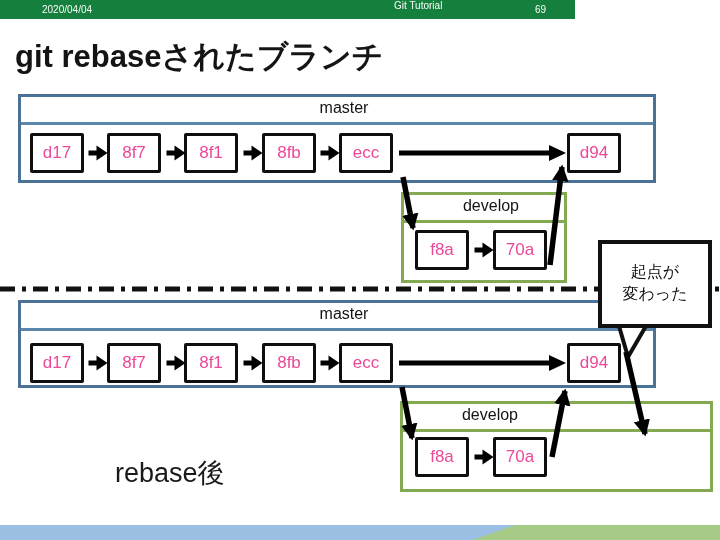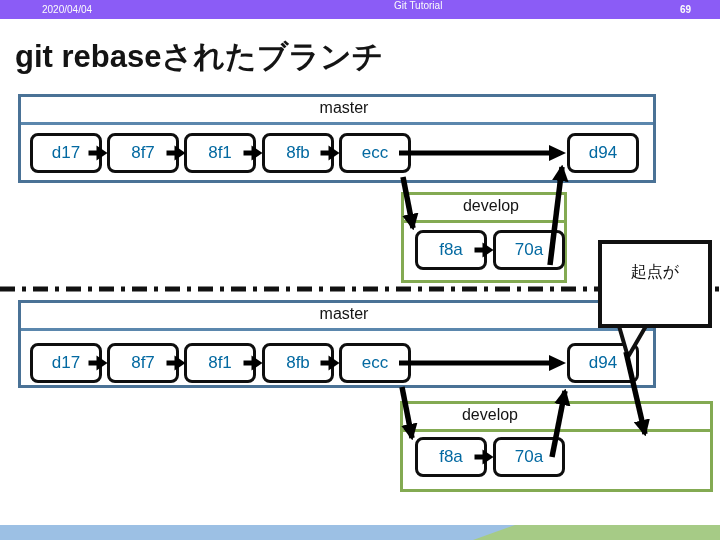--- a/index.html
+++ b/index.html
@@ -1,41 +1,41 @@
 <!DOCTYPE html>
 <html><head>
 <meta charset="utf-8">
 <style>
   html,body{margin:0;padding:0;background:#fff;}
   .slide{position:relative;width:720px;height:540px;background:#ffffff;overflow:hidden;
          font-family:"Liberation Sans","DejaVu Sans",sans-serif;}
 
   
-  .hdr{position:absolute;left:0;top:0;width:720px;height:19px;background:#8b5cf6;
+  .hdr{position:absolute;left:0;top:0;width:575px;height:19px;background:#15803d;
        color:#fbfbfb;font-size:10px;z-index:1;}
   .hdr-date{position:absolute;left:42px;top:4px;}
   .hdr-center{position:absolute;left:394px;top:0;}
-  .hdr-page{position:absolute;right:29px;top:4px;font-weight:700;}
+  .hdr-page{position:absolute;right:29px;top:4px;font-weight:400;}
 
   .title{position:absolute;left:15px;top:36px;margin:0;font-size:31px;font-weight:700;
          color:#141414;z-index:2;white-space:nowrap;}
 
   
   .container{position:absolute;box-sizing:border-box;z-index:2;background:transparent;}
   .master{border:3px solid #4a7296;}
   .develop{border:3px solid #83aa52;}
   .branch-label{position:absolute;text-align:center;font-size:16px;color:#141414;z-index:2;padding-left:7px;}
   .divider{position:absolute;height:0;border-top:3px solid #5b87ad;z-index:2;}
   .divider.green{border-top-color:#83aa52;}
 
   
-  .commit{position:absolute;width:72px;height:40px;box-sizing:border-box;
-          border:3.5px solid #0e0e0e;border-radius:8px;background:#fff;
+  .commit{position:absolute;width:54px;height:40px;box-sizing:border-box;
+          border:3.5px solid #0e0e0e;border-radius:2px;background:#fff;
           display:flex;align-items:center;justify-content:center;
-          font-size:17px;color:#0369a1;z-index:3;}
+          font-size:17px;color:#ec4899;z-index:3;}
 
   .caption{position:absolute;font-size:27px;color:#1a1a1a;z-index:2;white-space:nowrap;}
 
   
   .callout{position:absolute;left:598px;top:240px;width:114px;height:88px;box-sizing:border-box;
            border:4px solid #111;background:#fff;z-index:10;text-align:center;
            font-size:16px;line-height:22px;padding-top:17px;color:#111;}
 
   svg.lay{position:absolute;left:0;top:0;pointer-events:none;}
   svg.dashlay{z-index:4;}
@@ -93,23 +93,25 @@
   <div class="commit" style="left:339px;top:343px;">ecc</div>
   <div class="commit" style="left:567px;top:343px;">d94</div>
 
   <div class="container develop" style="left:400px;top:401px;width:313px;height:91px;"></div>
   <div class="branch-label" style="left:403px;top:406px;width:160px;">develop</div>
   <div class="divider green" style="left:403px;top:429px;width:307px;"></div>
 
   <div class="commit" style="left:415px;top:437px;">f8a</div>
   <div class="commit" style="left:493px;top:437px;">70a</div>
 
+  <div class="caption" style="left:115px;top:455px;">rebase後</div>
 
   <div class="callout">
     <div>起点が</div>
+    <div>変わった</div>
   </div>
 
   <svg class="lay arrowlay" width="720" height="540">
     <defs>
       <marker id="ah" viewBox="0 0 10 10" refX="8.5" refY="5" markerWidth="3" markerHeight="3" orient="auto">
         <path d="M0,0 L10,5 L0,10 z" fill="#000"></path>
       </marker>
     </defs>
 
     <path d="M88.5 150.5 h8 v-5 l11 7.5 l-11 7.5 v-5 h-8 z" fill="#000"></path>

